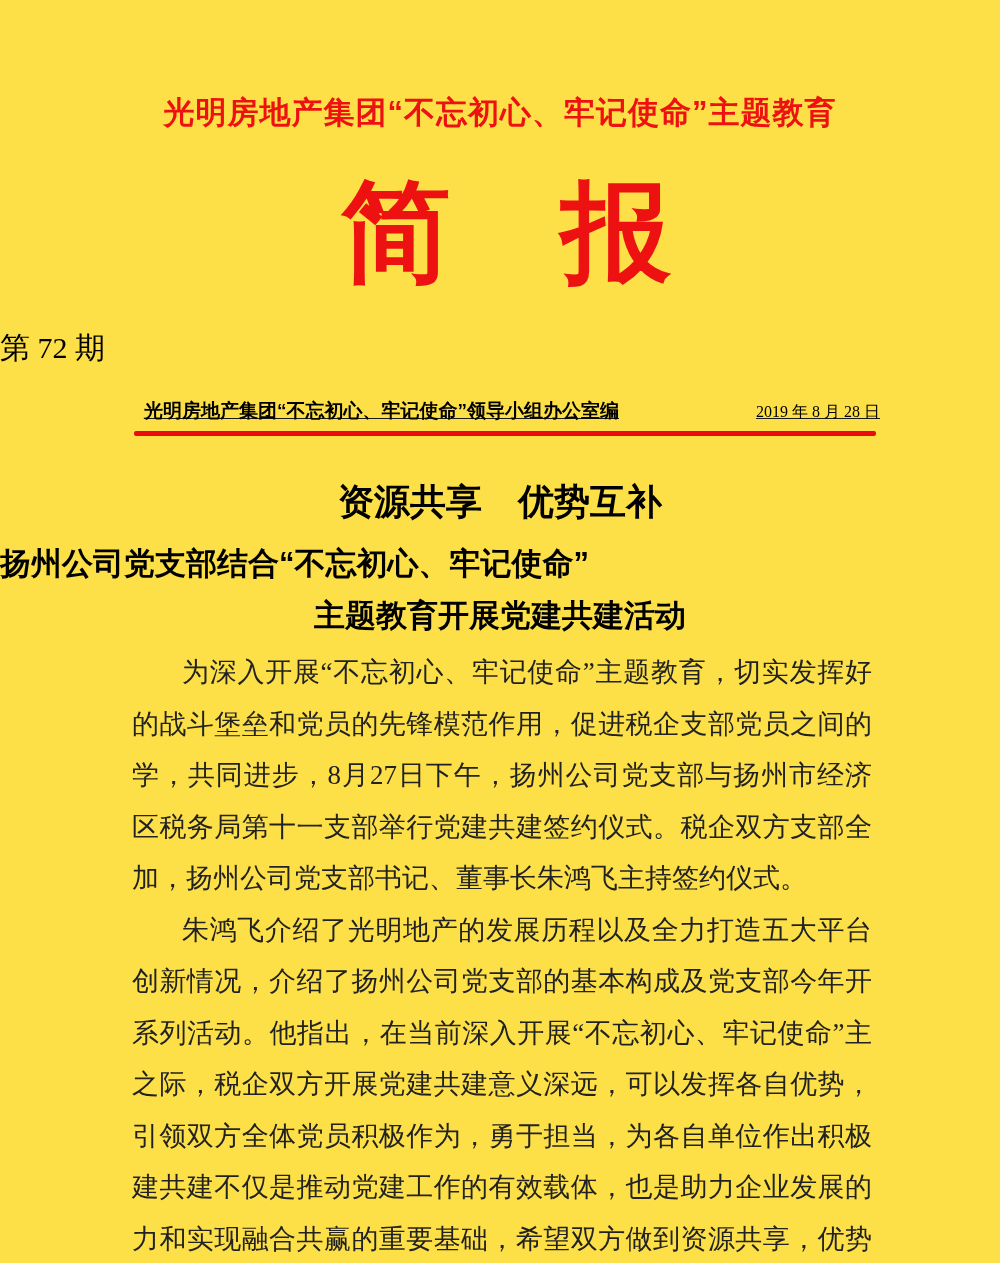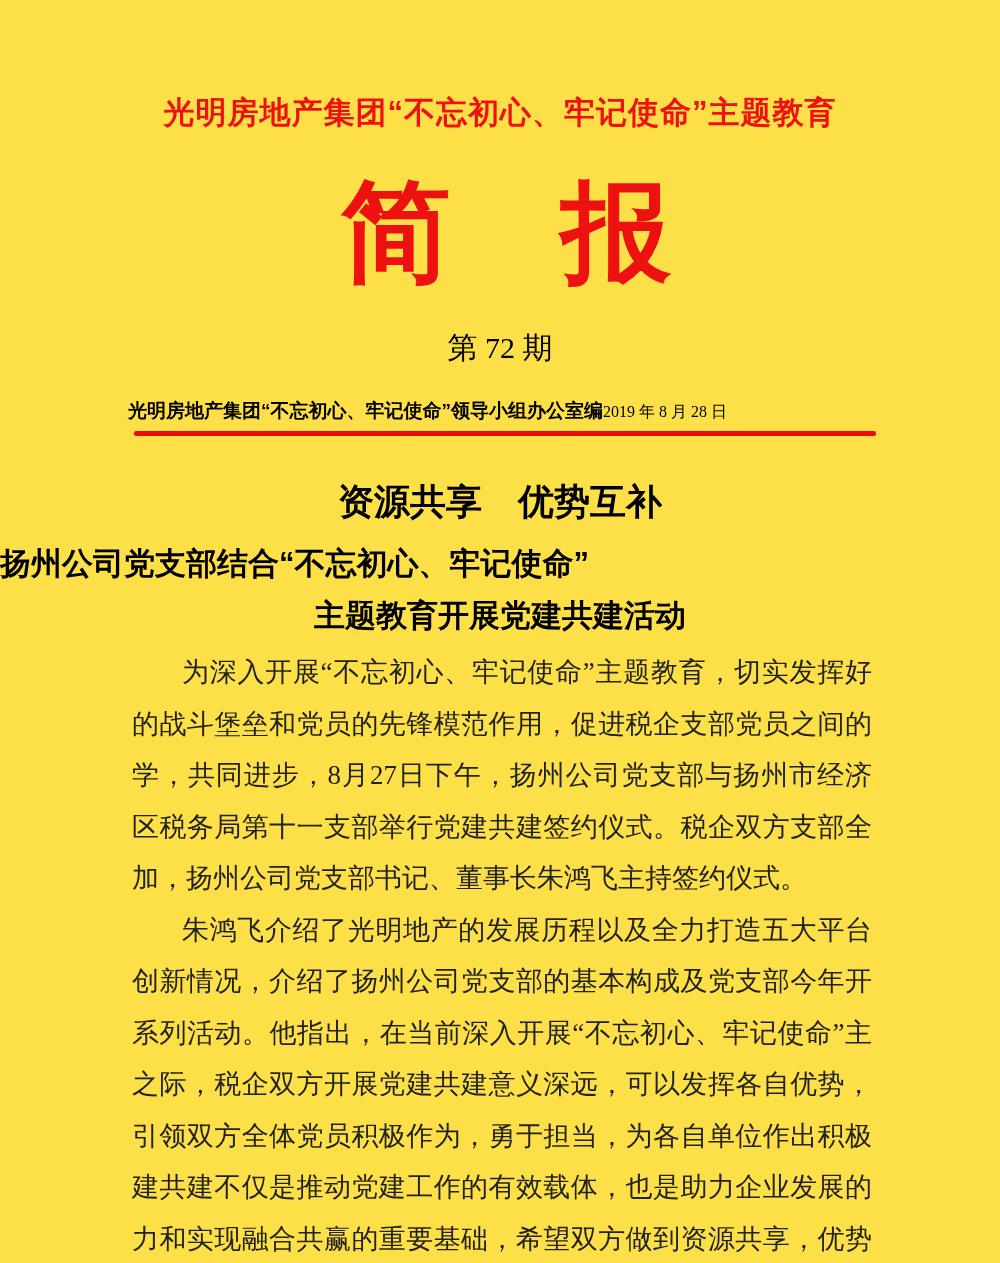--- a/index.html
+++ b/index.html
@@ -35,31 +35,32 @@
     font-family: "Liberation Sans", "DejaVu Sans", sans-serif;
     font-weight: 700;
     font-size: 110px;
     line-height: 120px;
     color: #ee1111;
     white-space: nowrap;
   }
   .issue-number {
     position: absolute;
     top: 328px; left: 0; right: 0;
-    text-align: center;
     font-family: "Liberation Serif", "DejaVu Serif", serif;
     font-size: 30px;
     color: #000000;
     white-space: nowrap;
   }
   .editor-row {
     position: absolute;
-    top: 398px; left: 128px; width: 740px;
+    top: 398px; left: 144px; width: 740px;
     display: flex;
+    justify-content: space-between;
     align-items: baseline;
+    text-decoration: underline;
   }
   .editor-line {
     font-family: "Liberation Sans", "DejaVu Sans", sans-serif;
     font-weight: 700;
     font-size: 19px;
     color: #000000;
     white-space: nowrap;
   }
   .publish-date {
     font-family: "Liberation Serif", "DejaVu Serif", serif;

